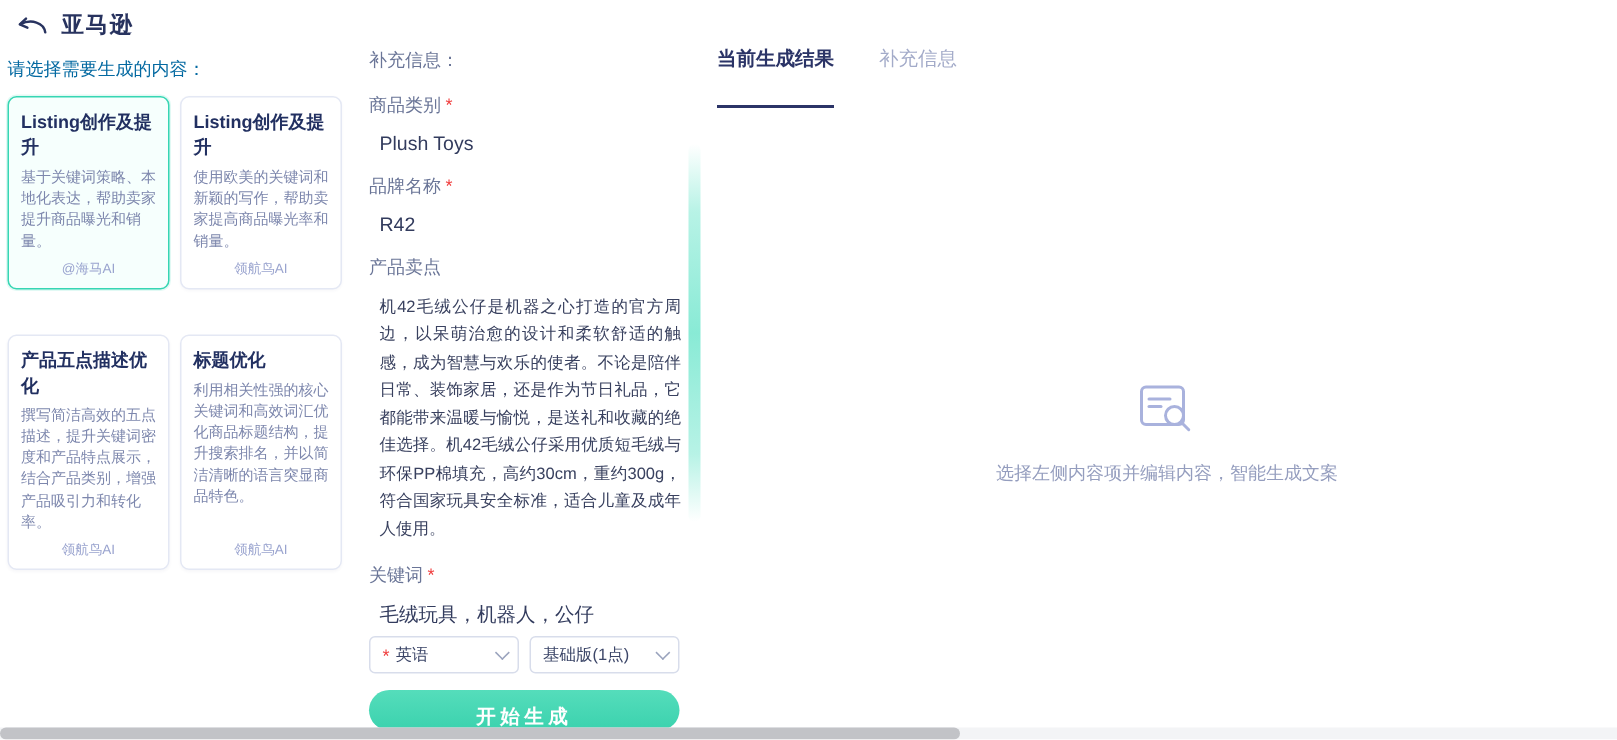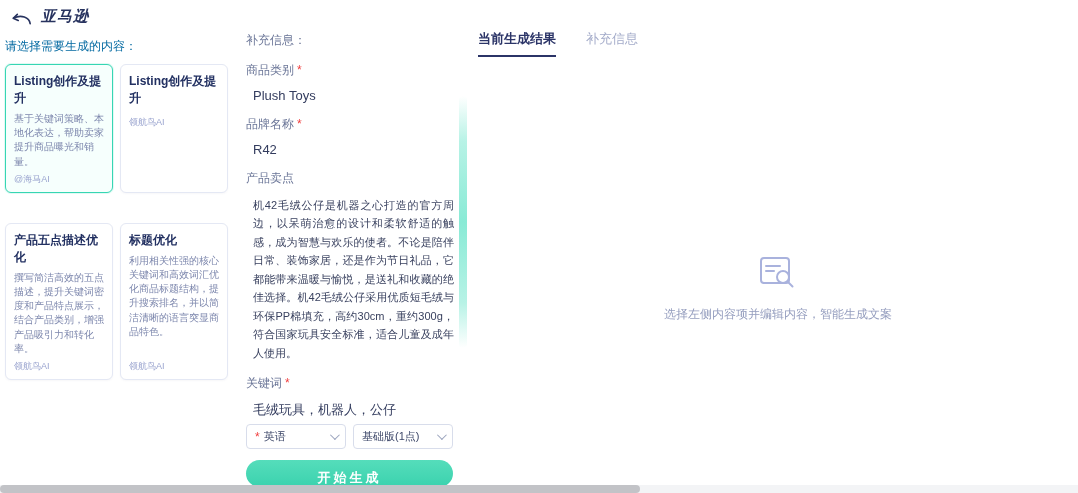--- a/index.html
+++ b/index.html
@@ -1,34 +1,34 @@
 <!DOCTYPE html>
 <html><head>
 <meta charset="utf-8">
 <style>
   * { margin:0; padding:0; box-sizing:border-box; }
   html,body { width:1078px; height:493px; background:#fff; overflow:hidden; }
   body { font-family:"Liberation Sans","DejaVu Sans",sans-serif; color:#333c5e; }
   .stage { position:relative; width:1078px; height:493px; background:#fff; }
 
   
-  .header { position:absolute; left:10px; top:7px; display:flex; align-items:flex-end; gap:9px;font-style:italic; }
+  .header { position:absolute; left:10px; top:7px; display:flex; align-items:center; gap:9px; }
   .back-icon { width:22px; height:14px; cursor:pointer; }
   .app-title { font-size:15px; font-weight:bold; color:#28335f; letter-spacing:1px; }
 
   
   .left-panel { position:absolute; left:5px; top:38px; width:224px; }
   .panel-heading { font-size:12px; color:#0369a1; margin-bottom:9px; }
   .card-grid { display:grid; grid-template-columns:108px 108px; gap:7px; }
   .card { border:1px solid #e4e8f4; border-radius:6px; background:#fff; padding:8px 8px 6px 8px;
           box-shadow:0 1px 2px rgba(40,51,95,.04); cursor:pointer; display:flex; flex-direction:column; }
   .card.selected { border:1.5px solid #36d6b3; background:#f6fffd; box-shadow:0 0 0 1px rgba(54,214,179,.15); }
   .card-title { font-size:12px; font-weight:bold; color:#223061; margin-bottom:5px; }
   .card-desc { font-size:10px; line-height:1.42; color:#7d87ad; flex:1; }
-  .card-tag { font-size:9px; color:#9aa4cf; text-align:left; margin-top:4px; }
+  .card-tag { font-size:9px; color:#9aa4cf; text-align:center; margin-top:4px; }
   .card.r1 { min-height:72px; }
   .card.r2 { min-height:100px;margin-top:23px; }
 
   
   .form-col { position:absolute; left:246px; top:32px; width:208px; }
   .form-heading { font-size:12px; color:#6a7597; }
   .field { margin-top:13px; }
   .field-label { font-size:12px; color:#6a7597; }
   .req { color:#f03e3e; margin-left:3px; font-size:12px; }
   .field-value { font-size:13px; color:#333c5e; margin-top:9px; padding-left:7px; }
@@ -47,21 +47,21 @@
                   font-family:inherit;flex-direction:column; }
 
   
   .mid-scrollbar { position:absolute; left:459px; top:96px; width:8px; height:252px; border-radius:4px;
                    background:linear-gradient(180deg, rgba(124,232,209,0) 0%, rgba(124,232,209,.55) 18%,
                    rgba(124,232,209,.9) 50%, rgba(124,232,209,.55) 82%, rgba(124,232,209,0) 100%); cursor:pointer; }
 
   
   .result-panel { position:absolute; left:478px; top:30px; width:600px; height:445px; }
   .tabs { display:flex; gap:30px; }
-  .tab { font-size:13px; color:#a3abc9; padding-bottom:7px; cursor:pointer; }
+  .tab { font-size:13px; color:#a3abc9; padding-bottom:22px; cursor:pointer; }
   .tab.active { color:#2b3467; font-weight:bold; border-bottom:2px solid #2b3467; }
   .empty-state { position:absolute; left:0; top:226px; width:100%; text-align:center; }
   .empty-icon { display:inline-block; }
   .empty-text { font-size:12px; color:#949dbe; margin-top:12px; }
 
   
   .h-scroll-track { position:absolute; left:0; bottom:0; width:1078px; height:8px; background:#f3f4f6; }
   .h-scroll-thumb { position:absolute; left:0; bottom:0; width:640px; height:8px; border-radius:4px; background:#c2c3c7; cursor:pointer; }
 </style>
 </head>
@@ -82,20 +82,21 @@
     <div class="card-grid">
 
       <div class="card selected r1">
         <div class="card-title">Listing创作及提升</div>
         <div class="card-desc">基于关键词策略、本地化表达，帮助卖家提升商品曝光和销量。</div>
         <div class="card-tag">@海马AI</div>
       </div>
 
       <div class="card r1">
         <div class="card-title">Listing创作及提升</div>
+        <div class="card-desc">使用欧美的关键词和新颖的写作，帮助卖家提高商品曝光率和销量。</div>
         <div class="card-tag">领航鸟AI</div>
       </div>
 
       <div class="card r2">
         <div class="card-title">产品五点描述优化</div>
         <div class="card-desc">撰写简洁高效的五点描述，提升关键词密度和产品特点展示，结合产品类别，增强产品吸引力和转化率。</div>
         <div class="card-tag">领航鸟AI</div>
       </div>
 
       <div class="card r2">

